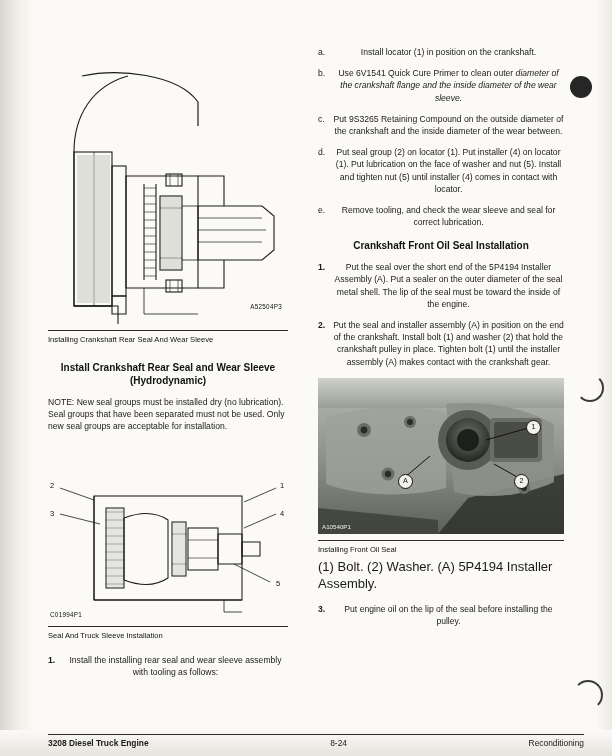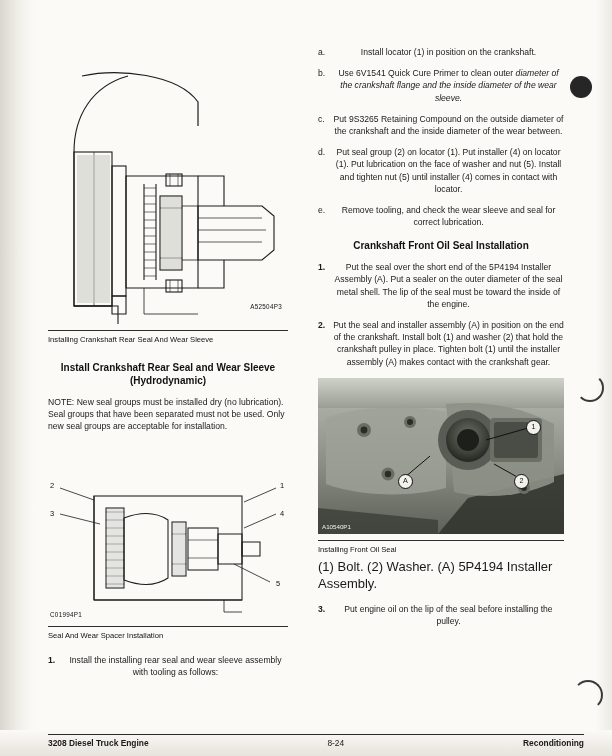--- a/index.html
+++ b/index.html
@@ -140,21 +140,21 @@
     bottom: 8px;
     border-top: 1.4px solid #2b2b2b;
     padding-top: 3px;
     display: flex;
     justify-content: space-between;
     font-size: 8.4px;
     font-weight: bold;
     color: #1a1a1a;
   }
   .footer .mid { font-weight: normal; }
-  .footer .right { font-weight: bold; }
+  .footer .right { font-weight: normal; }
 
   
   .photo {
     position: relative;
     width: 246px;
     height: 156px;
     background: #8f9289;
     overflow: hidden;
   }
   .photo .plabel {
@@ -283,21 +283,21 @@
           <text x="2" y="44">3</text>
           <text x="232" y="16">1</text>
           <text x="232" y="44">4</text>
           <text x="228" y="114">5</text>
         </g>
       </svg>
       <div class="figcode" style="left:2px; bottom:2px;">C01994P1</div>
     </div>
 
     <hr class="rule">
-    <div class="caption-title">Seal And Wear Spacer Installation</div>
+    <div class="caption-title">Seal And Truck Sleeve Installation</div>
 
     <ul class="list numbered" style="margin-top:14px;">
       <li>
         <span class="marker">1.</span>
         <span class="txt">Install the installing rear seal and wear sleeve assembly with tooling as follows:</span>
       </li>
     </ul>
   </div>
 
   <div class="col col-right" style="top:46px;">

